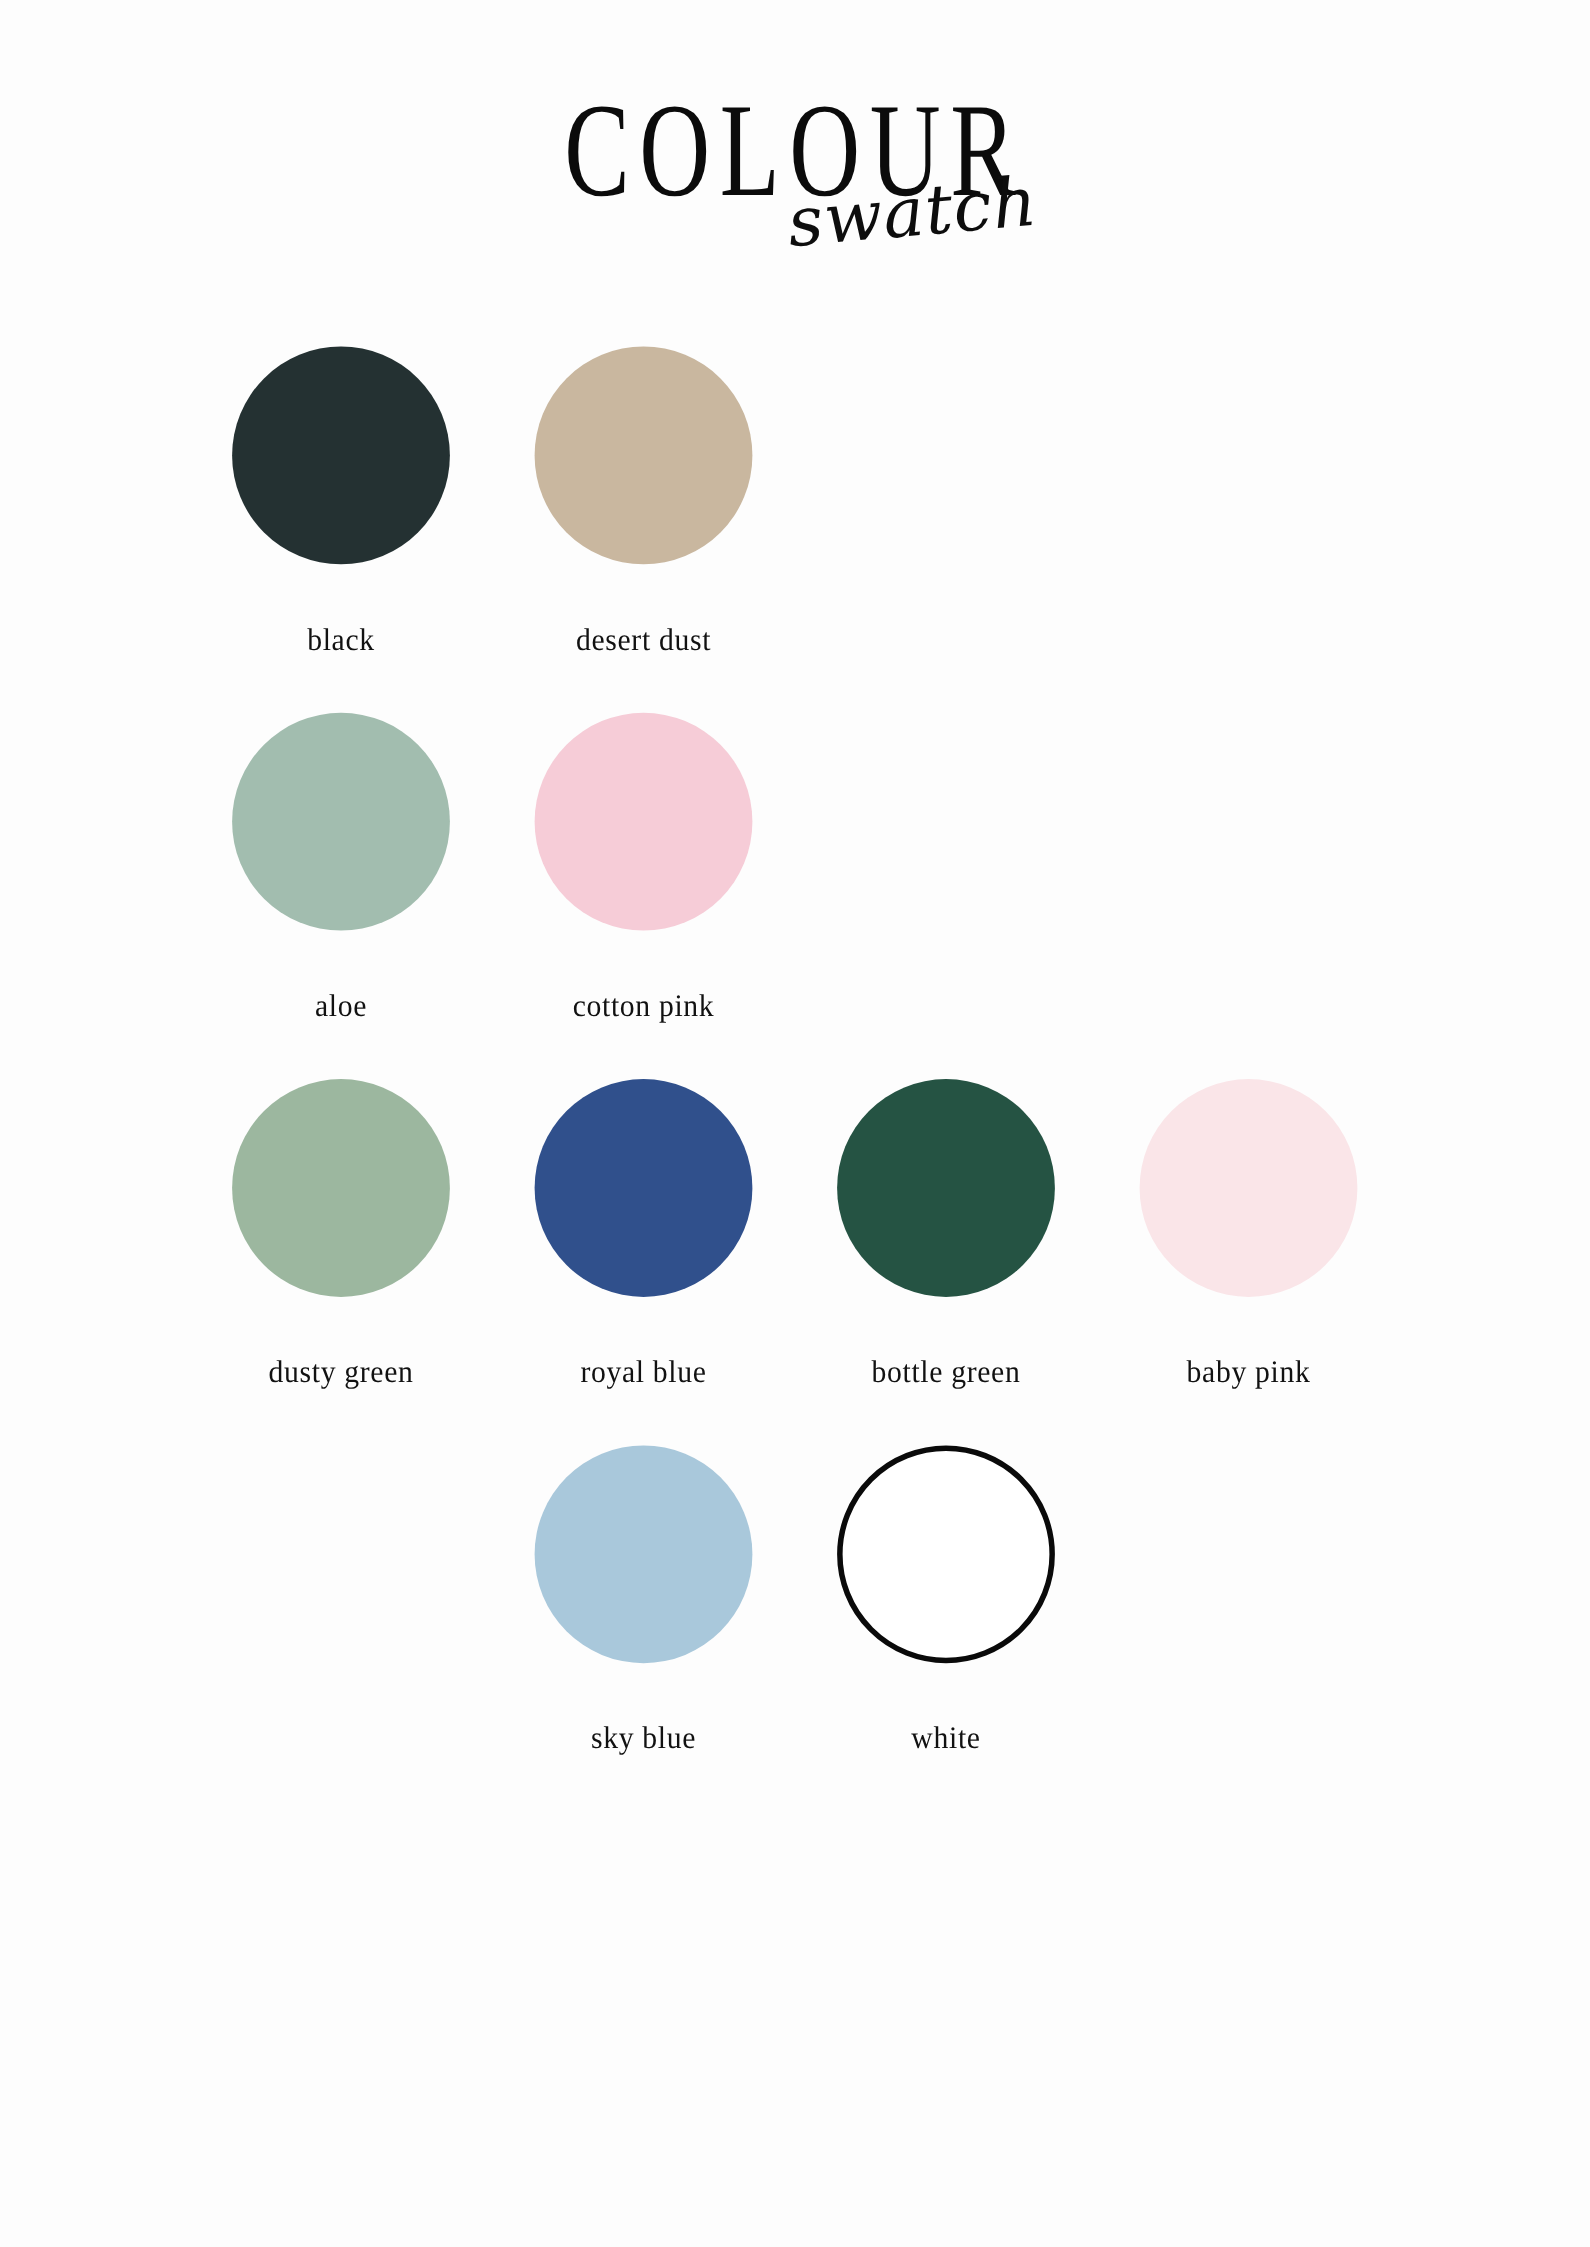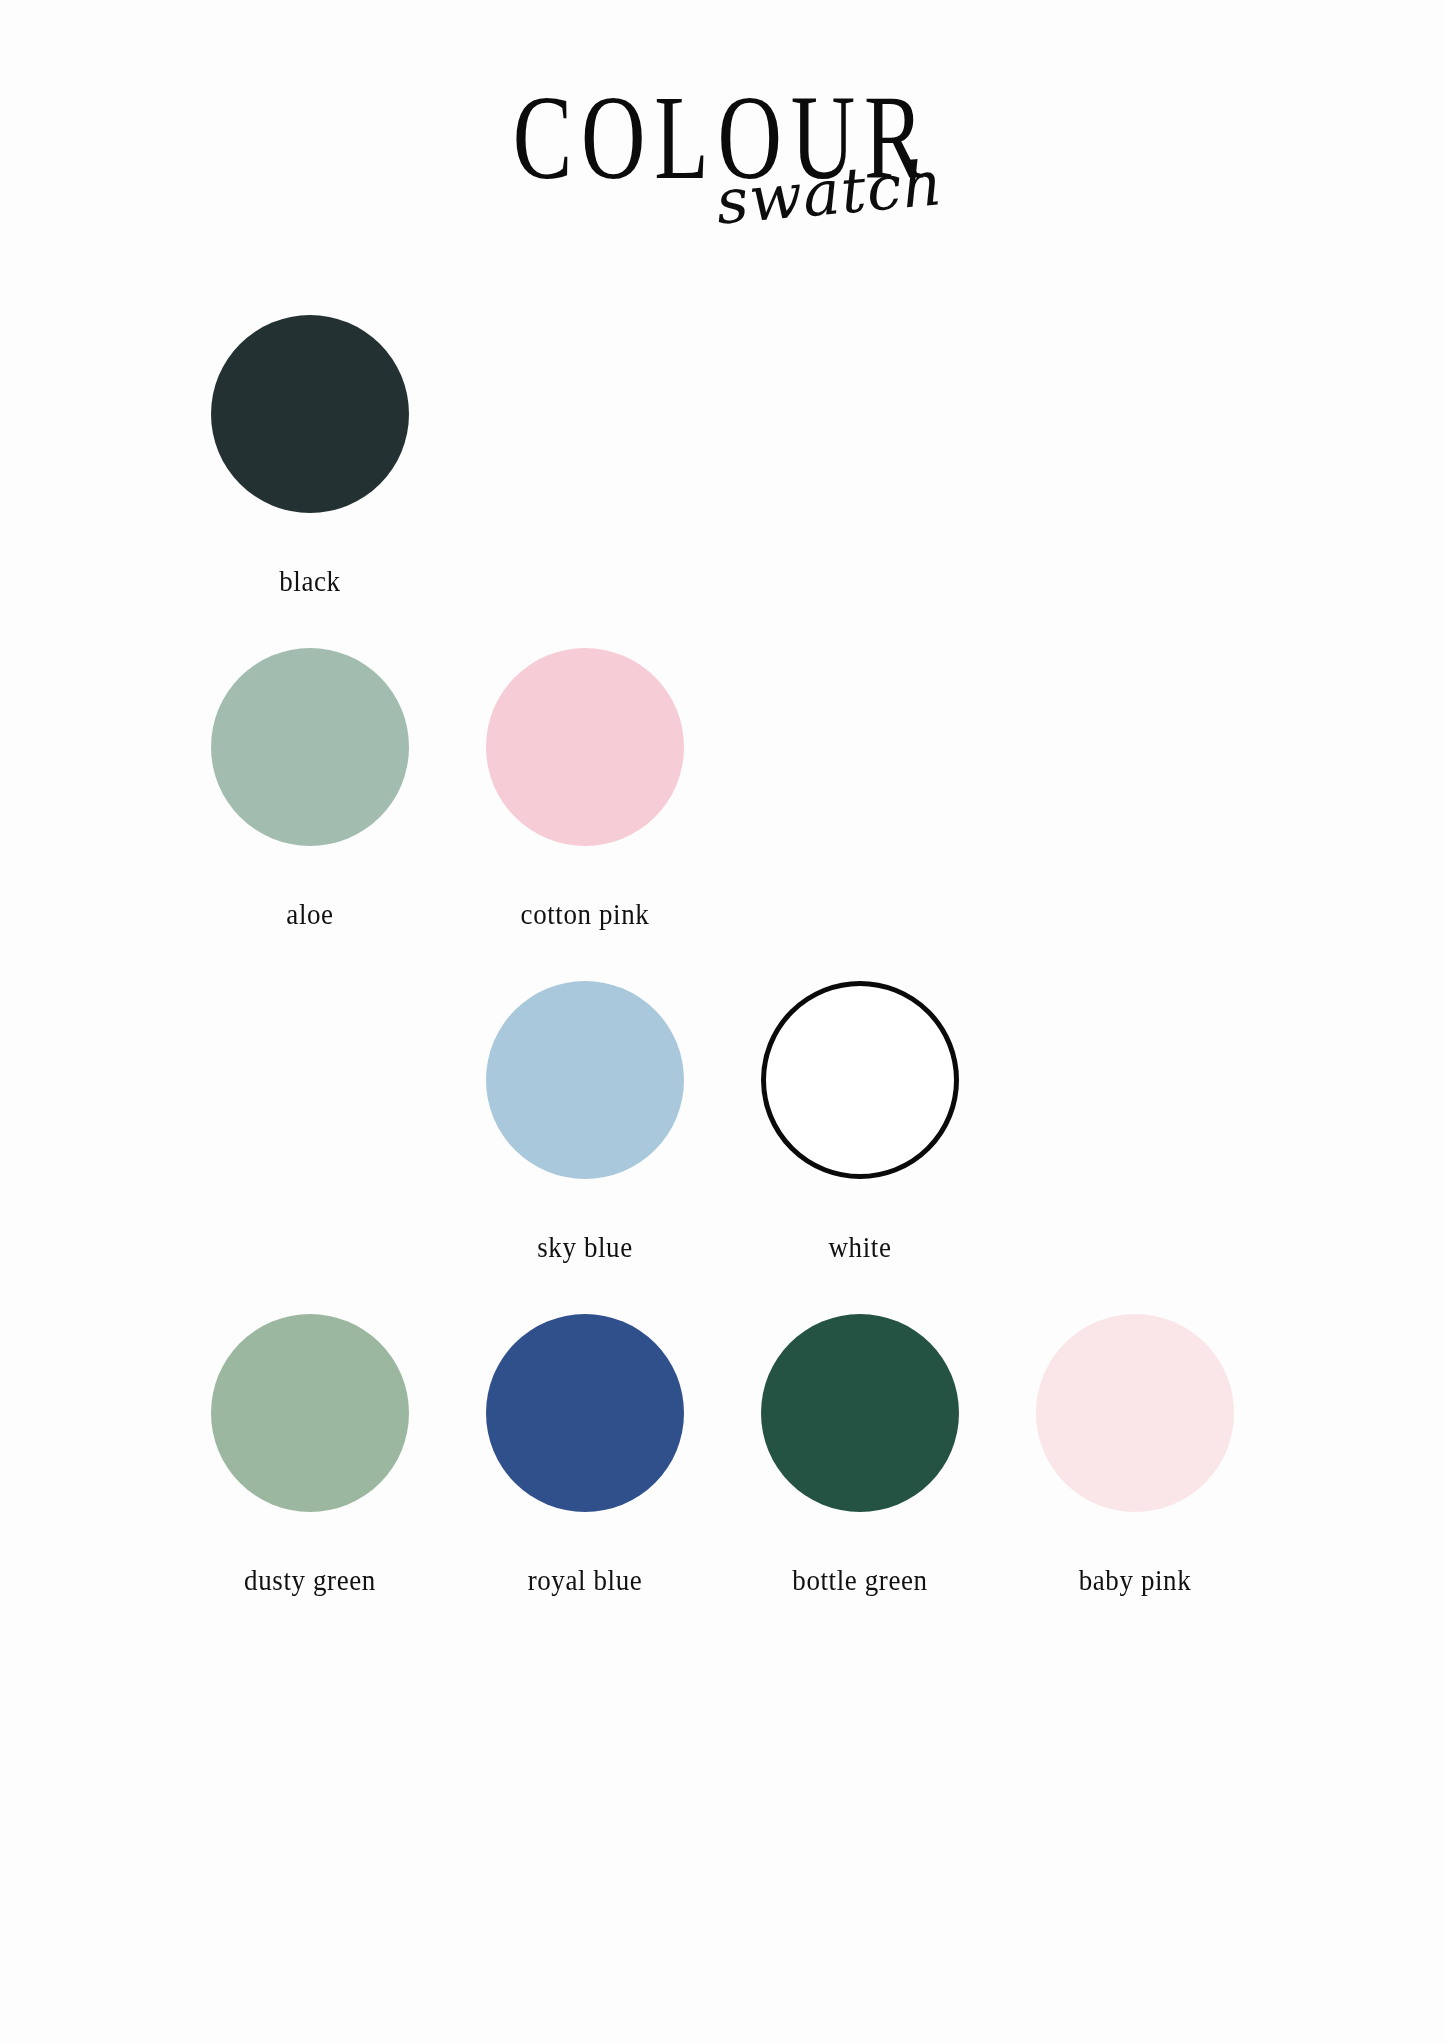--- a/index.html
+++ b/index.html
@@ -119,48 +119,39 @@
   </div>
 
   <div class="grid">
       <div class="row">
         <div class="cell">
           <div class="dot-wrap">
             <div class="dot" style="background: rgb(36, 49, 50);"></div>
           </div>
           <div class="swatch-label">black</div>
         </div>
+        <div class="cell">
+          <div class="dot-wrap">
+            <div class="dot" style="background: rgb(201, 183, 159);"></div>
+          </div>
+          <div class="swatch-label">desert dust</div>
+        </div>
       </div>
       <div class="row">
         <div class="cell">
           <div class="dot-wrap">
             <div class="dot" style="background: rgb(162, 189, 175);"></div>
           </div>
           <div class="swatch-label">aloe</div>
         </div>
         <div class="cell">
           <div class="dot-wrap">
             <div class="dot" style="background: rgb(246, 204, 215);"></div>
           </div>
           <div class="swatch-label">cotton pink</div>
-        </div>
-      </div>
-      <div class="row">
-        <div class="cell spacer"></div>
-        <div class="cell">
-          <div class="dot-wrap">
-            <div class="dot" style="background: rgb(169, 200, 219);"></div>
-          </div>
-          <div class="swatch-label">sky blue</div>
-        </div>
-        <div class="cell">
-          <div class="dot-wrap">
-            <div class="dot outlined"></div>
-          </div>
-          <div class="swatch-label">white</div>
         </div>
       </div>
       <div class="row">
         <div class="cell">
           <div class="dot-wrap">
             <div class="dot" style="background: rgb(156, 183, 159);"></div>
           </div>
           <div class="swatch-label">dusty green</div>
         </div>
         <div class="cell">
@@ -175,15 +166,30 @@
           </div>
           <div class="swatch-label">bottle green</div>
         </div>
         <div class="cell">
           <div class="dot-wrap">
             <div class="dot" style="background: rgb(250, 229, 232);"></div>
           </div>
           <div class="swatch-label">baby pink</div>
         </div>
       </div>
+      <div class="row">
+        <div class="cell spacer"></div>
+        <div class="cell">
+          <div class="dot-wrap">
+            <div class="dot" style="background: rgb(169, 200, 219);"></div>
+          </div>
+          <div class="swatch-label">sky blue</div>
+        </div>
+        <div class="cell">
+          <div class="dot-wrap">
+            <div class="dot outlined"></div>
+          </div>
+          <div class="swatch-label">white</div>
+        </div>
+      </div>
     </div>
 
 </div>
 
 </body></html>

